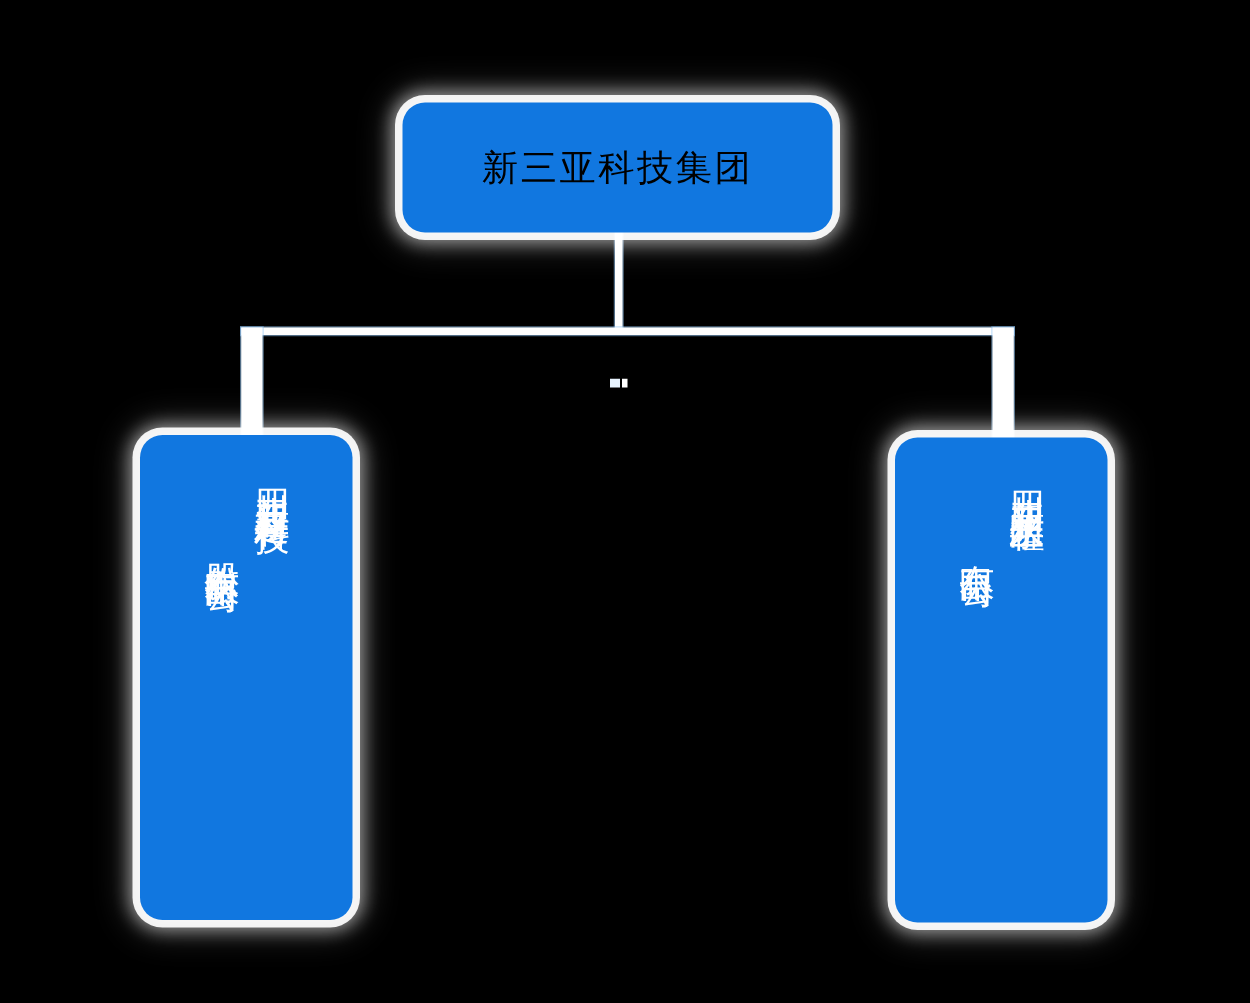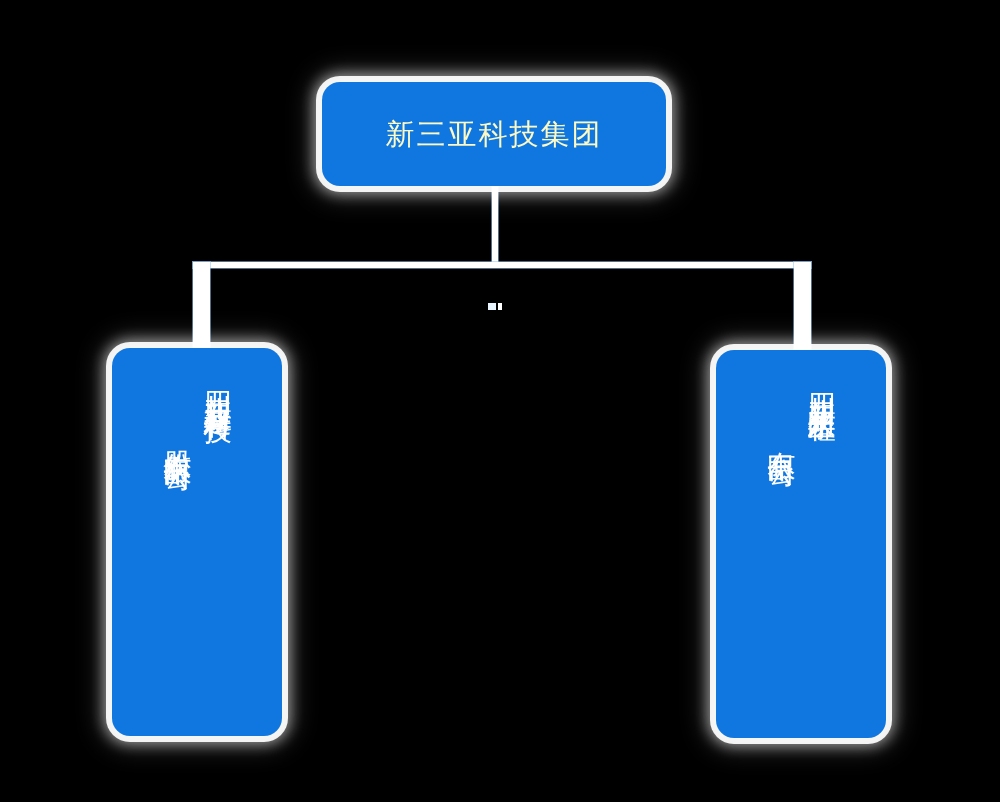--- a/index.html
+++ b/index.html
@@ -57,21 +57,21 @@
   #node-root {
     left: 322px;
     top: 82px;
     width: 344px;
     height: 104px;
     display: flex;
     align-items: center;
     justify-content: center;
   }
   #node-root .node-text {
-    color: #fef9c3;
+    color: #000000;
     font-size: 29px;
     letter-spacing: 2px;
     line-height: 1;
     white-space: nowrap;
   }
 
   .node-child {
     width: 170px;
     height: 388px;
   }

